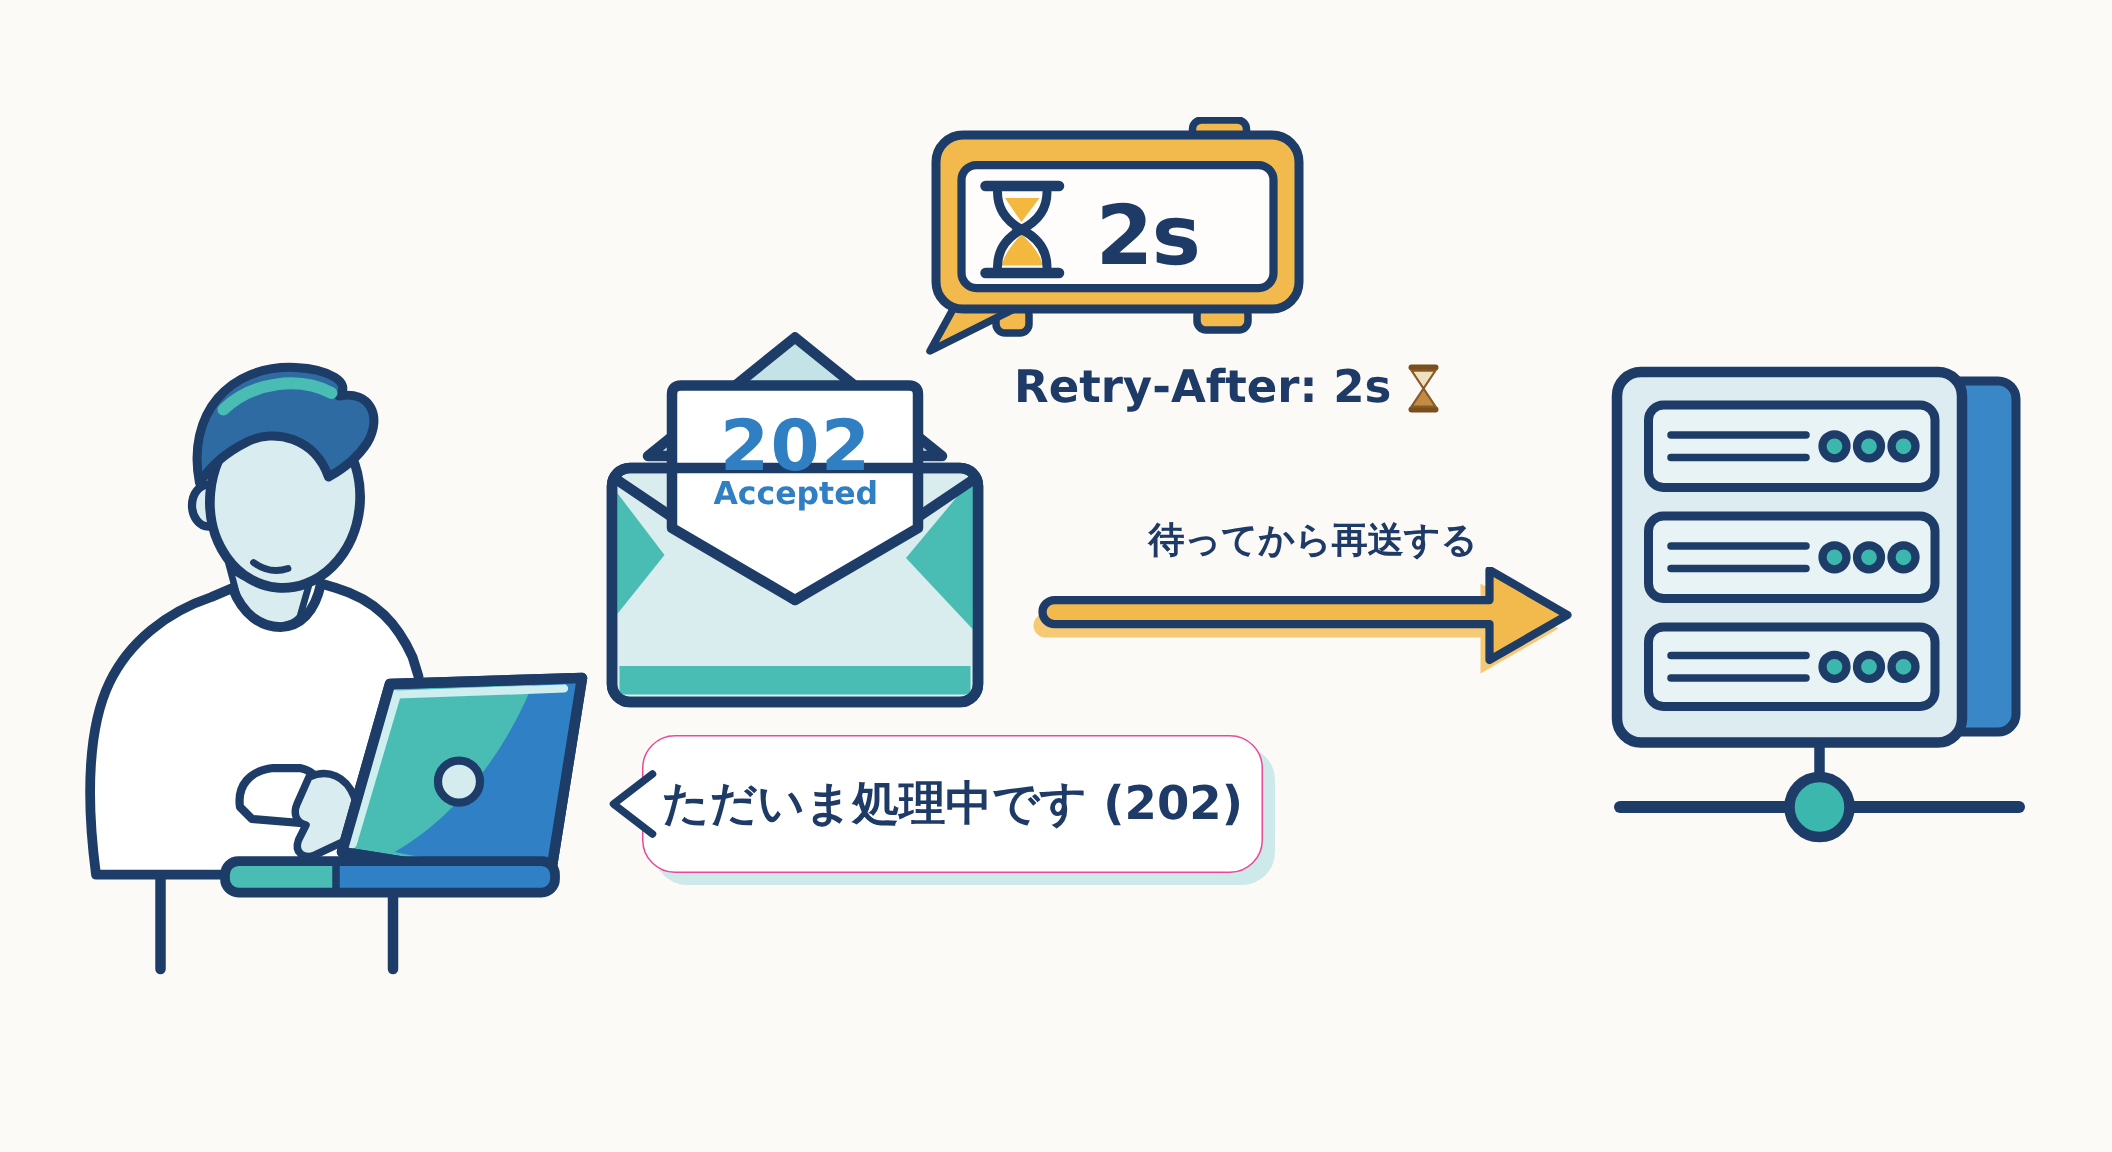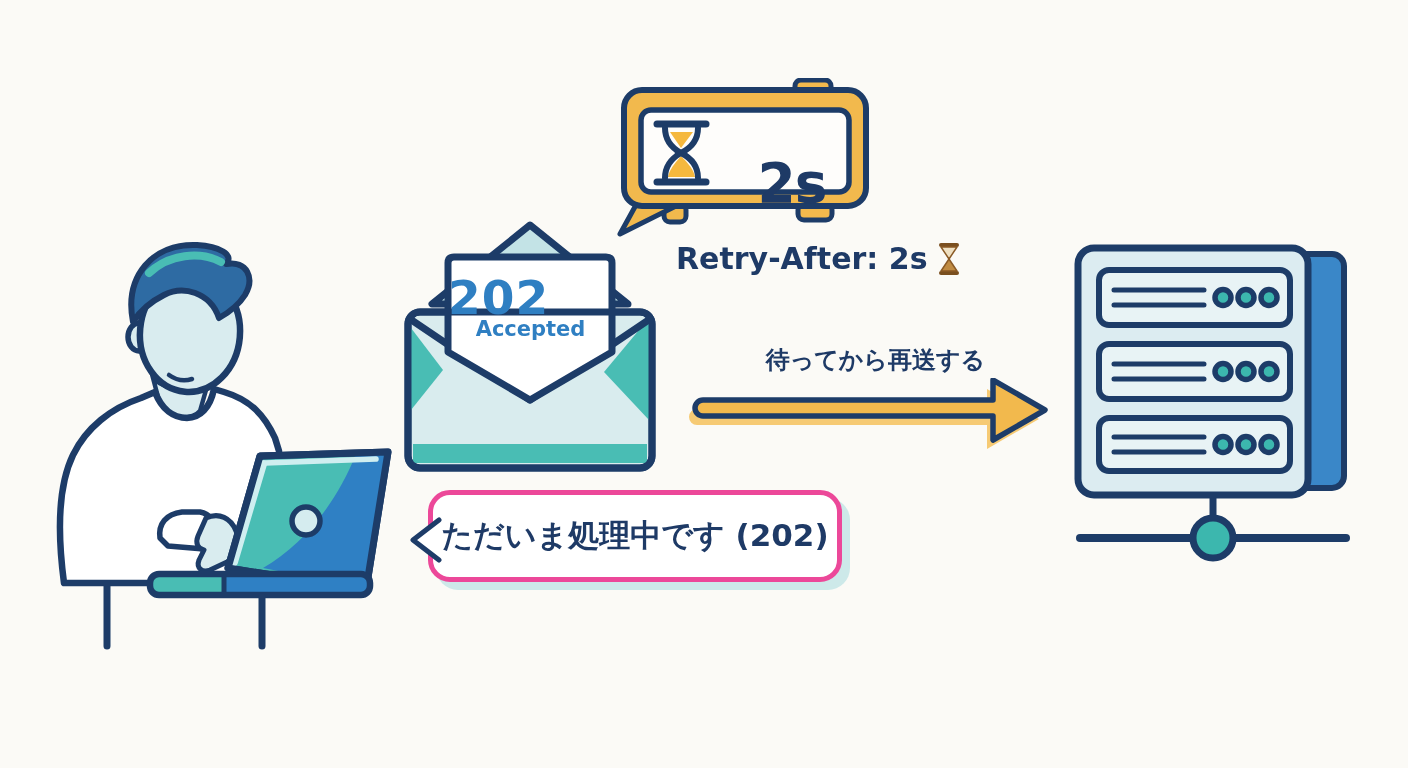--- a/index.html
+++ b/index.html
@@ -13,43 +13,43 @@
     background: #fbfaf6;
     overflow: hidden;
   }
   .abs { position: absolute; }
 
   .txt-navy  { color: #1e3a66; font-weight: bold; }
   .txt-blue  { color: #2f7fc2; font-weight: bold; }
 
   .env-code {
     left: 448px; top: 270px; width: 165px;
-    text-align: left; font-size: 47px; letter-spacing: 1px;
+    text-align: center; font-size: 47px; letter-spacing: 1px;
   }
   .env-accepted {
     left: 448px; top: 317px; width: 165px;
     text-align: center; font-size: 21px;
   }
   .timer-value {
-    left: 737px; top: 125px; width: 110px;
-    text-align: center; font-size: 55px; letter-spacing: -1px; margin-top: 26px;
+    left: 710px; top: 125px; width: 110px;
+    text-align: center; font-size: 55px; letter-spacing: -1px;
   }
   .retry-row {
     left: 676px; top: 236px; height: 40px;
     display: flex; align-items: flex-end; gap: 9px;
     font-size: 30px;
   }
   .arrow-label {
     left: 700px; top: 344px; width: 285px;
     text-align: right; font-size: 24px;
   }
   .speech-bubble {
     left: 428px; top: 490px; width: 414px; height: 92px;
     background: #ffffff;
-    border: 5px solid #ec4899;
+    border: 1px solid #ec4899;
     border-radius: 22px;
     box-shadow: 8px 8px 0 #cde9e9;
     display: flex; align-items: center; justify-content: center;
   }
   .speech-bubble .bubble-text { font-size: 31px; }
   .bubble-tail { position: absolute; left: -25px; top: 22px; }
 </style>
 </head>
 <body>
 

